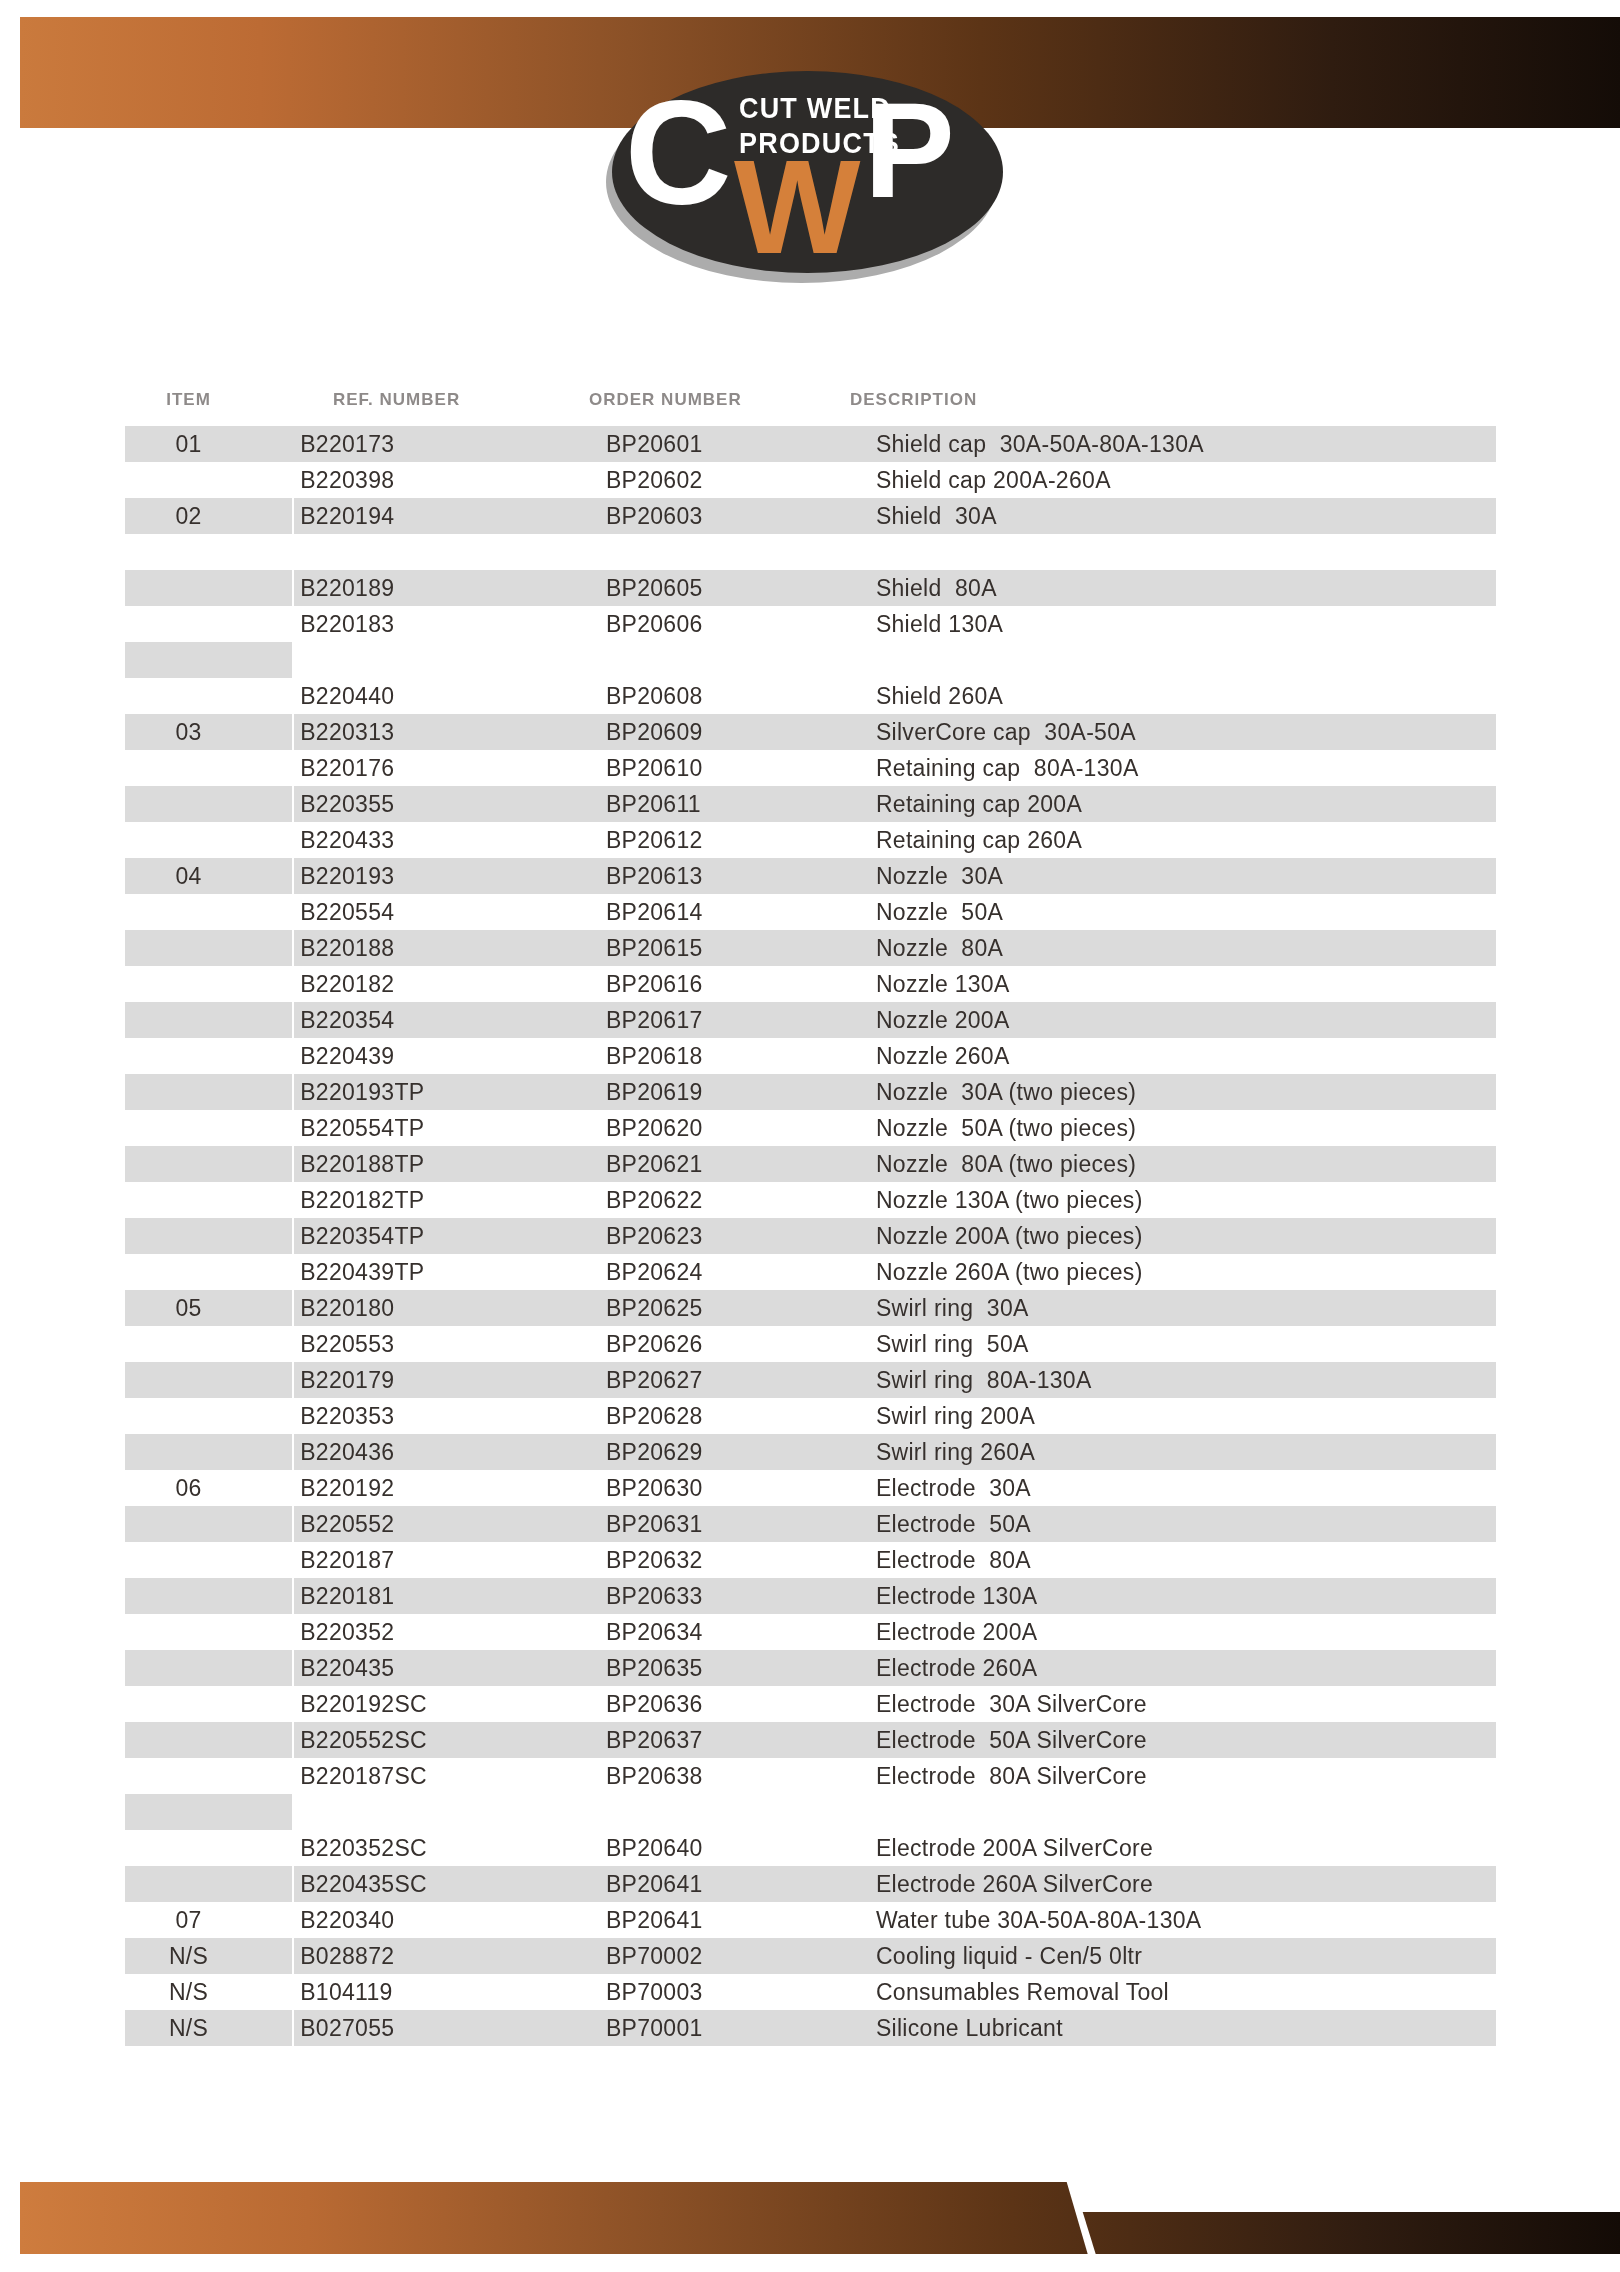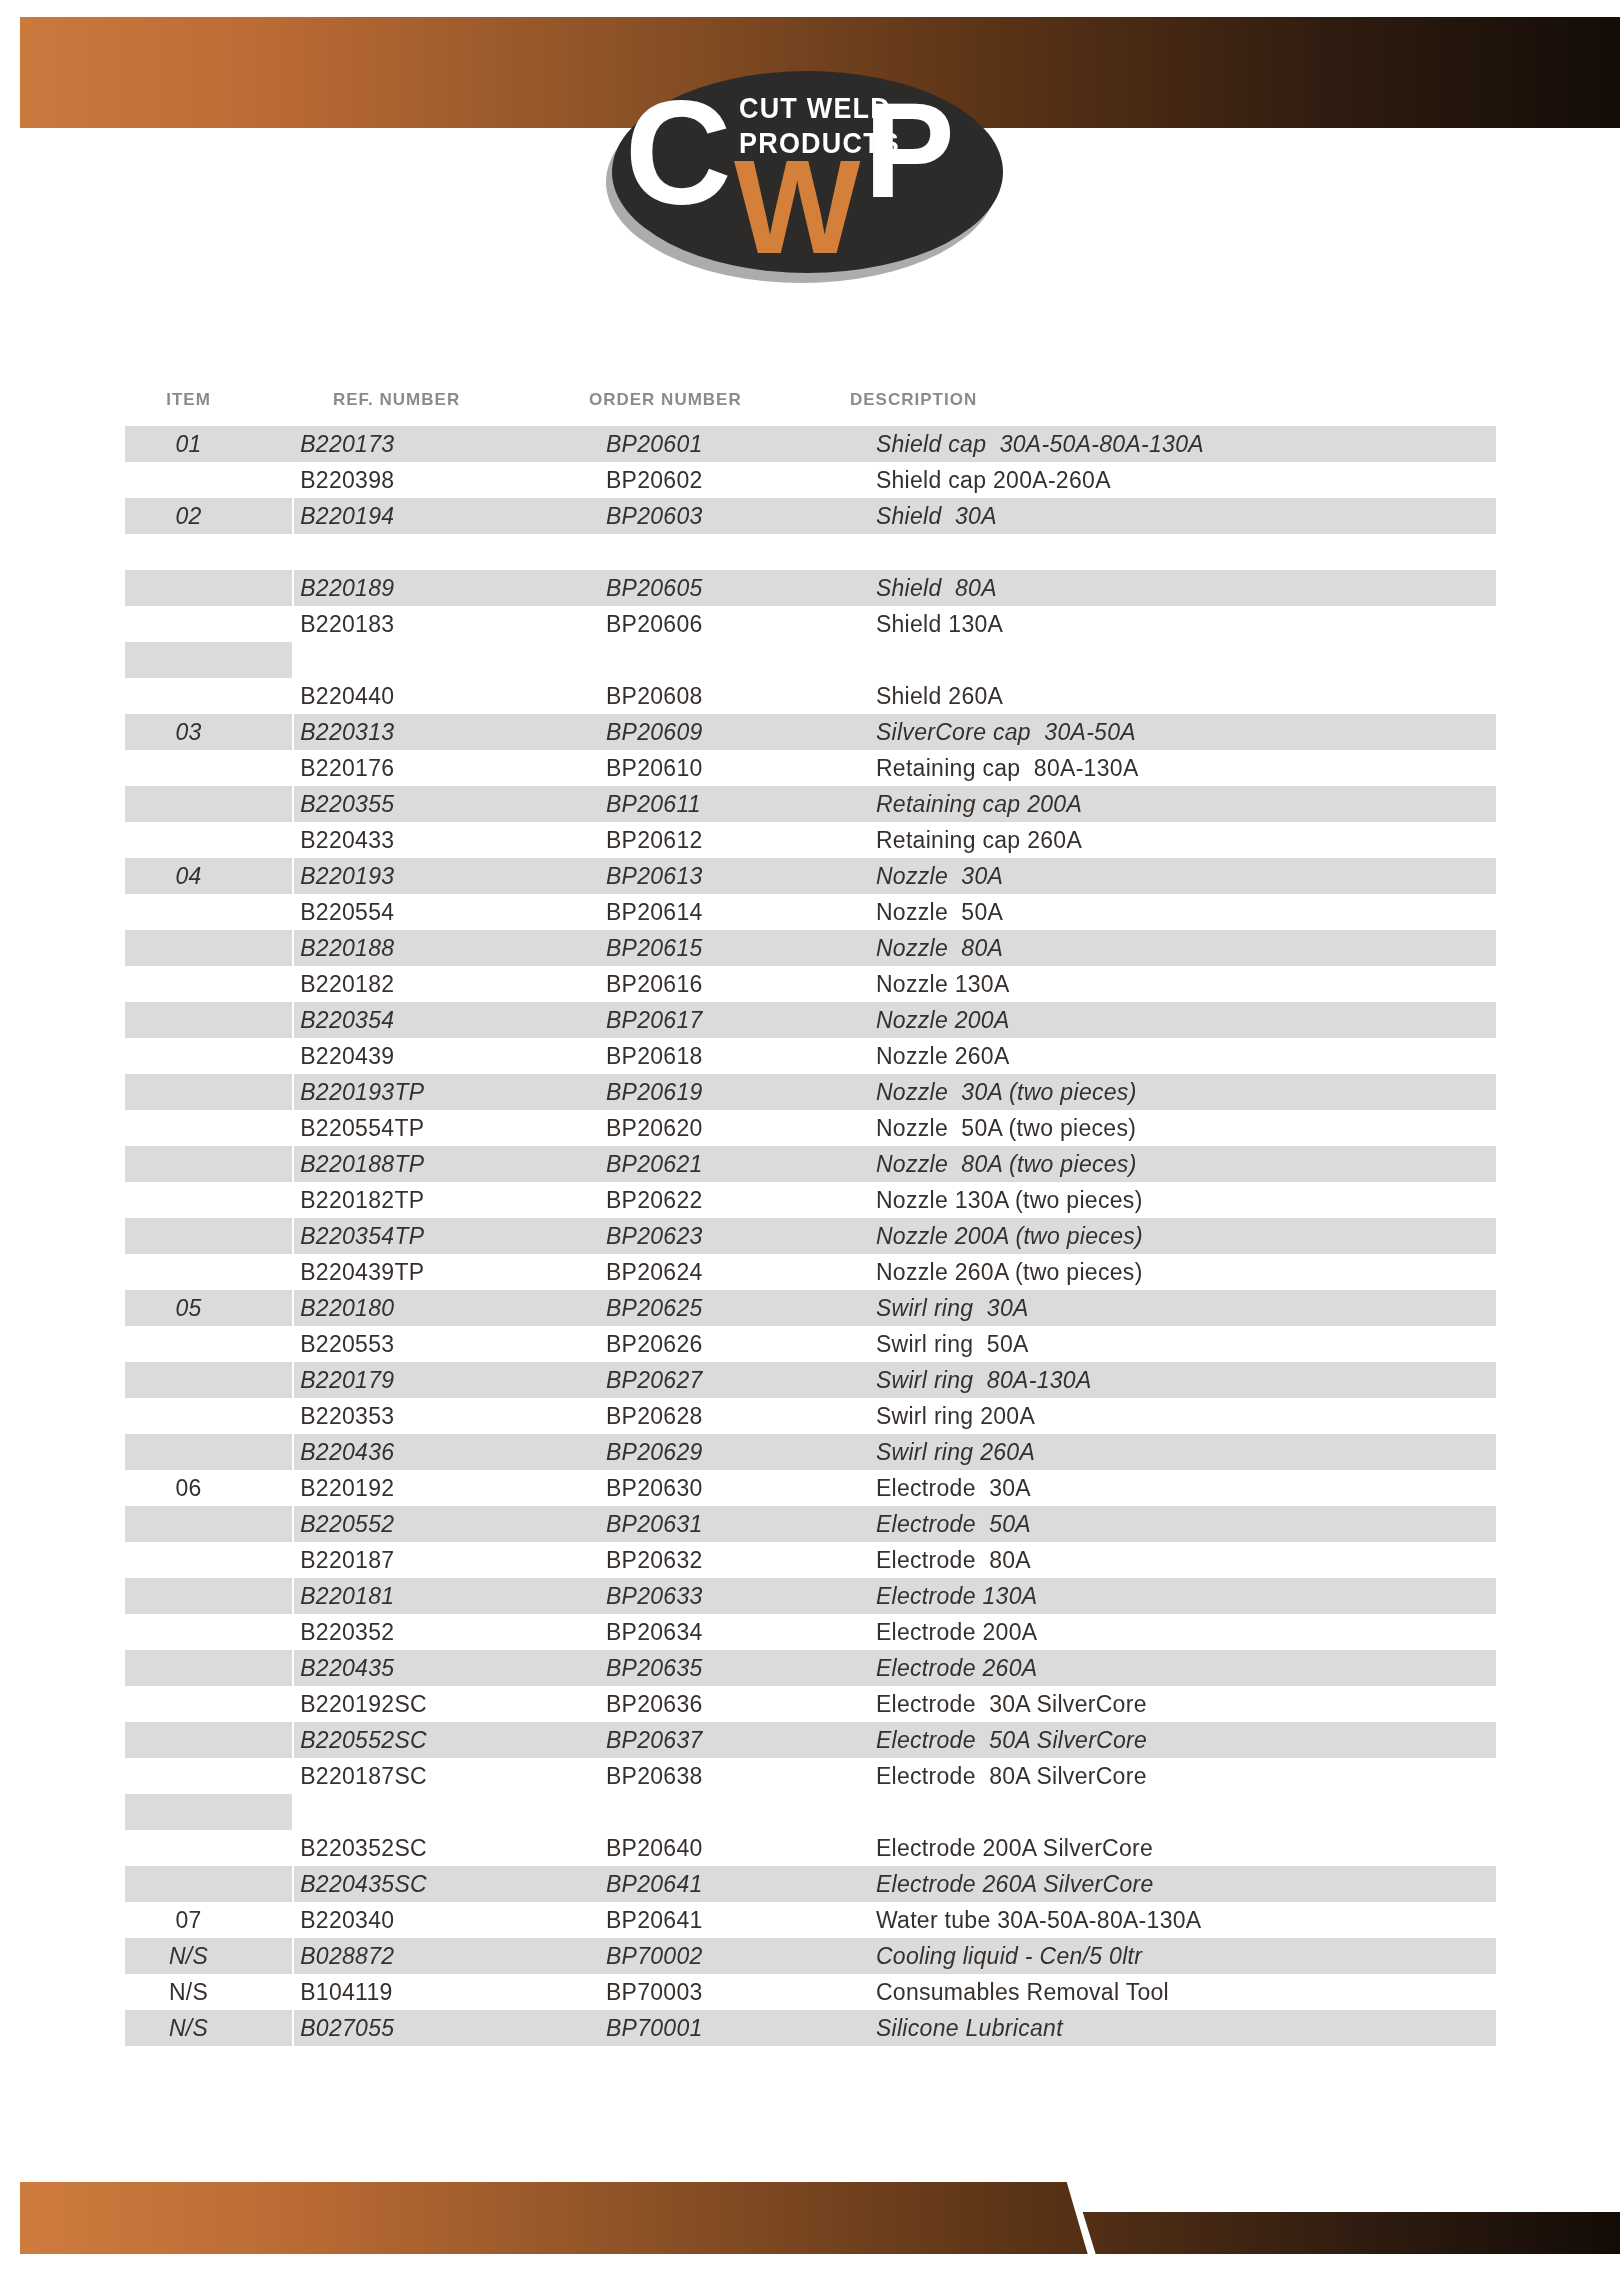--- a/index.html
+++ b/index.html
@@ -49,21 +49,21 @@
 
   .row { position:relative; height:36px; display:flex;
          font-size:23px; color:#36302D; letter-spacing:0.3px; }
   .row .ci { width:167px; margin-right:1.9px; display:flex; align-items:center; }
   .row .ci span { display:block; width:127px; text-align:center; }
   .row .cr { flex:1; position:relative; }
   .row .cr span { position:absolute; top:50%; transform:translateY(-50%); white-space:pre; }
   .row .ref  { left:6.3px; }
   .row .ord  { left:312px; }
   .row .desc { left:582px; }
-  .row.g .ci, .row.g .cr { background:#DBDBDB;font-style:italic; }
+  .row.g .ci, .row.g .cr { background:#DBDBDB; }
   .row.first { background:#DBDBDB; }
 
   
   .bottom-band { position:absolute; left:19.7px; top:2182px; width:1601px; height:72px; }
   .bottom-band .piece {
     position:absolute; left:0; top:0; width:1601px; height:72px;
     background:linear-gradient(90deg,#CE7C3E 0%,#B96A33 18%,#8A5026 40%,#5C3416 62%,#2F1C10 84%,#130B06 100%);
   }
   .bottom-band .piece-left  { clip-path:polygon(0 0, 1047px 0, 1068px 72px, 0 72px); }
   .bottom-band .piece-right { clip-path:polygon(1063px 30px, 1601px 30px, 1601px 72px, 1076px 72px); }

